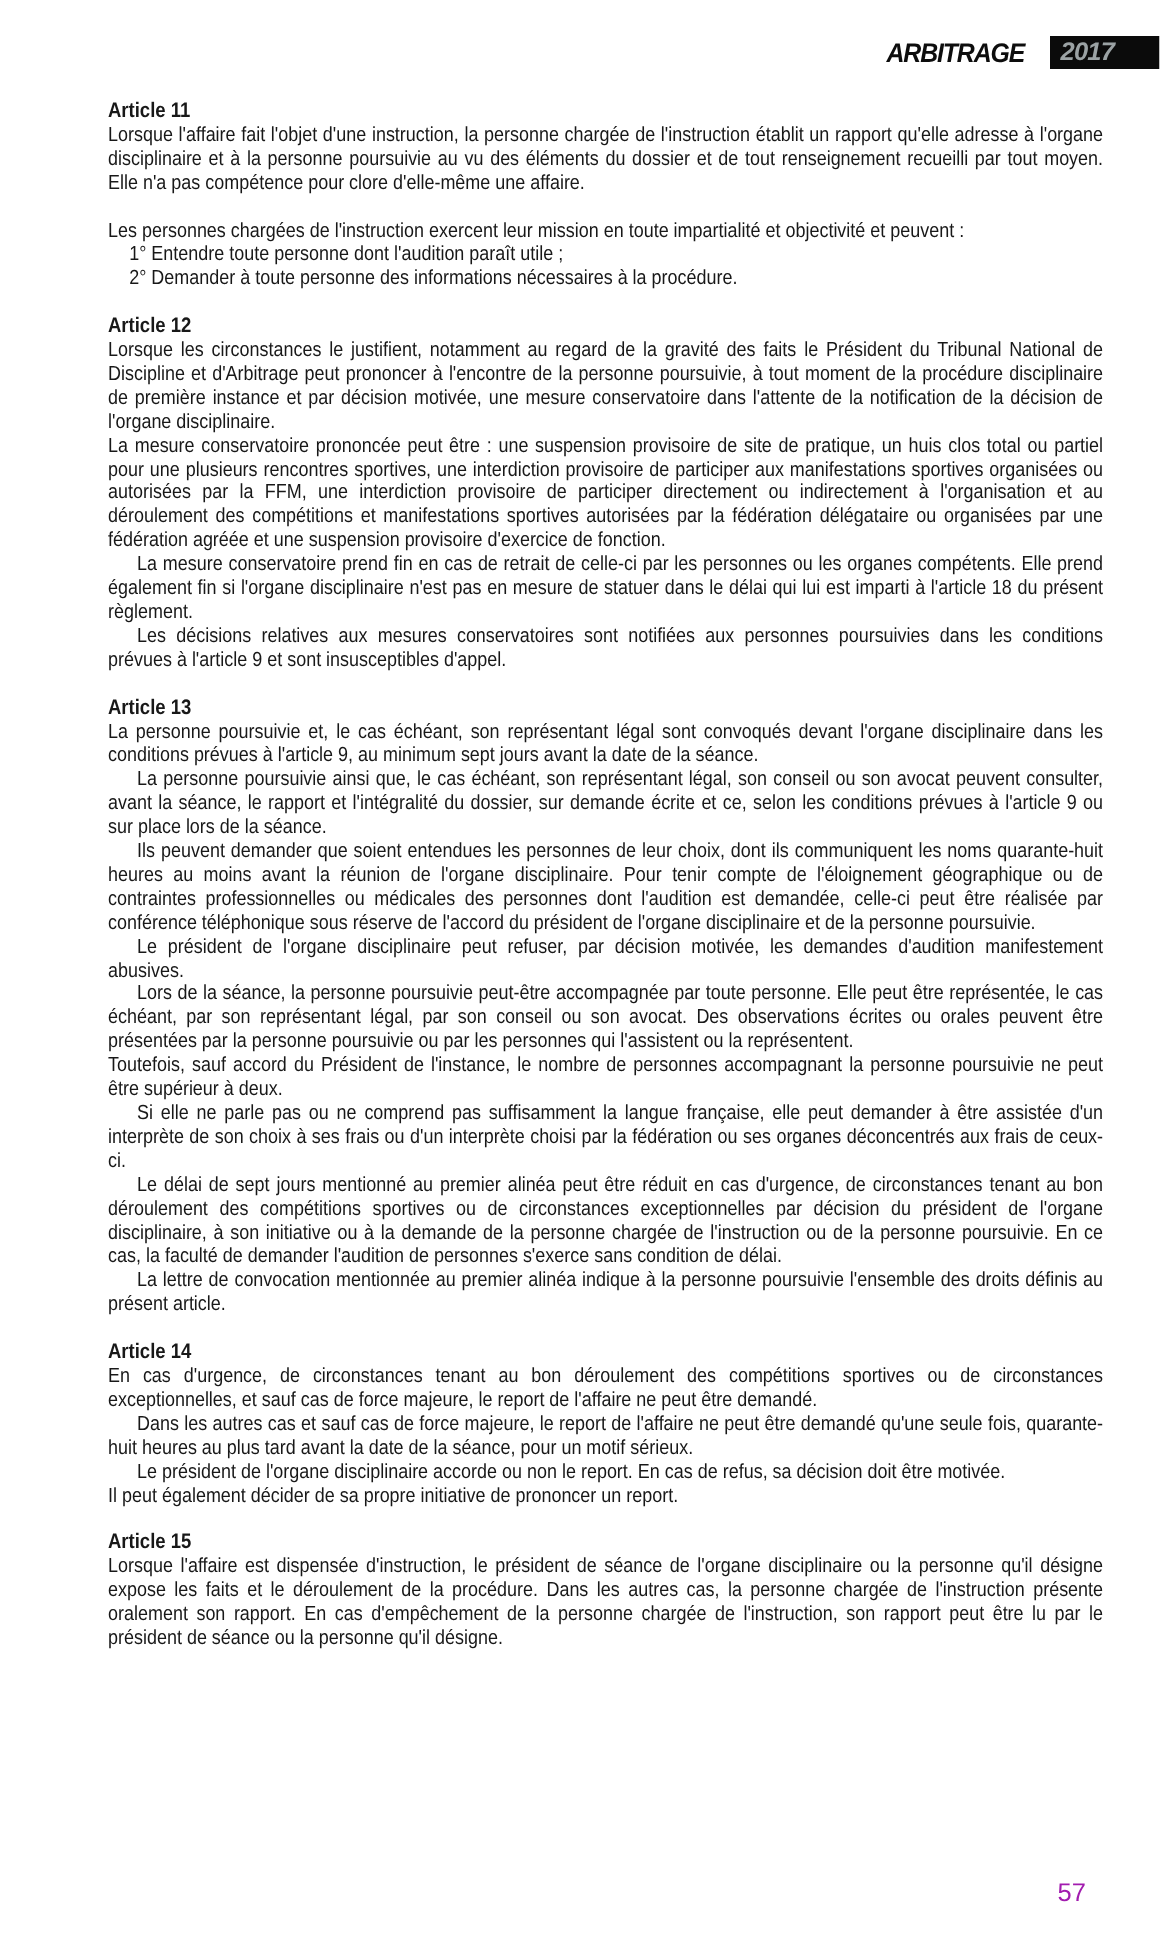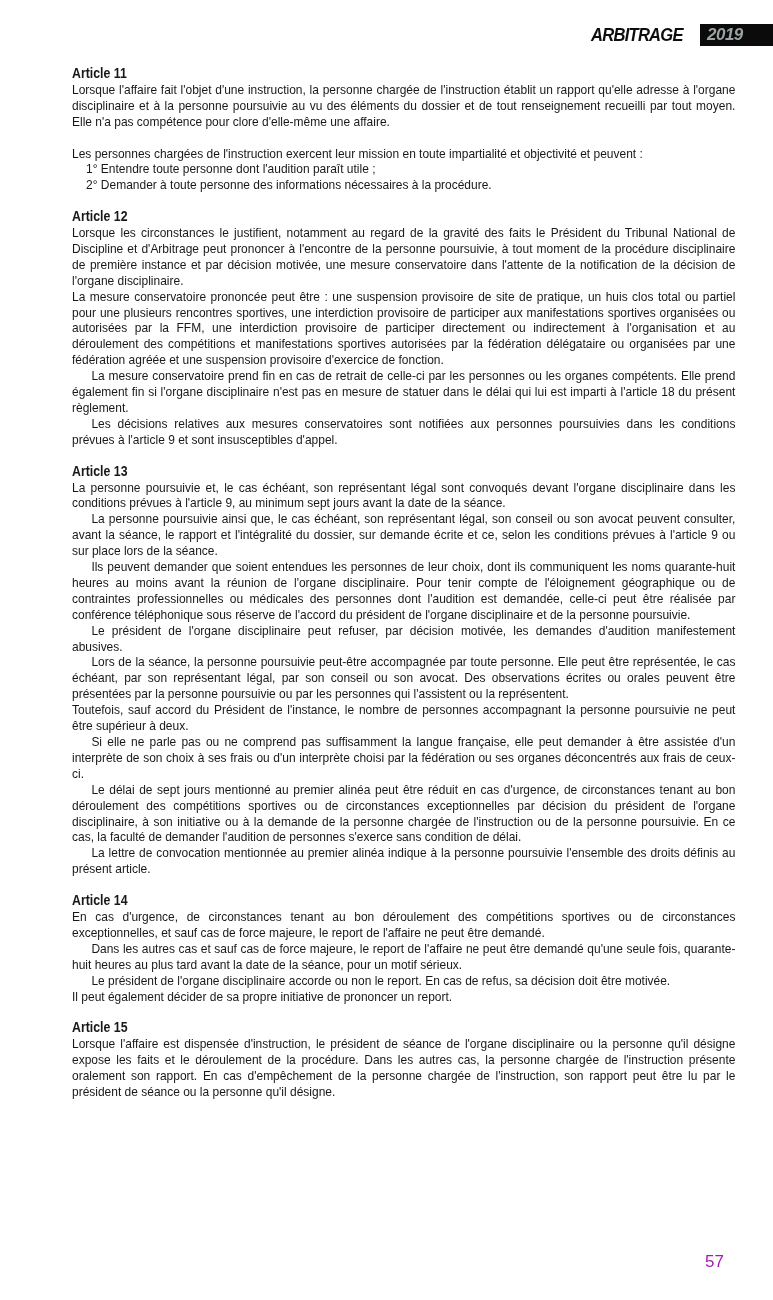--- a/index.html
+++ b/index.html
@@ -108,21 +108,21 @@
   }
 </style>
 </head>
 <body>
 
 <div class="page">
 
   <div class="header">
     <span class="brand">ARBITRAGE</span>
     <div class="year-box">
-      <span class="year">2019</span>
+      <span class="year">2017</span>
     </div>
   </div>
 
   <div class="content">
 
   <div class="article-title">Article 11</div>
       <p class="flush">Lorsque l'affaire fait l'objet d'une instruction, la personne chargée de l'instruction établit un rapport qu'elle adresse à l'organe disciplinaire et à la personne poursuivie au vu des éléments du dossier et de tout renseignement recueilli par tout moyen. Elle n'a pas compétence pour clore d'elle-même une affaire.</p>
       <p class="flush gap">Les personnes chargées de l'instruction exercent leur mission en toute impartialité et objectivité et peuvent :</p>
       <p class="list">1° Entendre toute personne dont l'audition paraît utile ;</p>
       <p class="list">2° Demander à toute personne des informations nécessaires à la procédure.</p>

